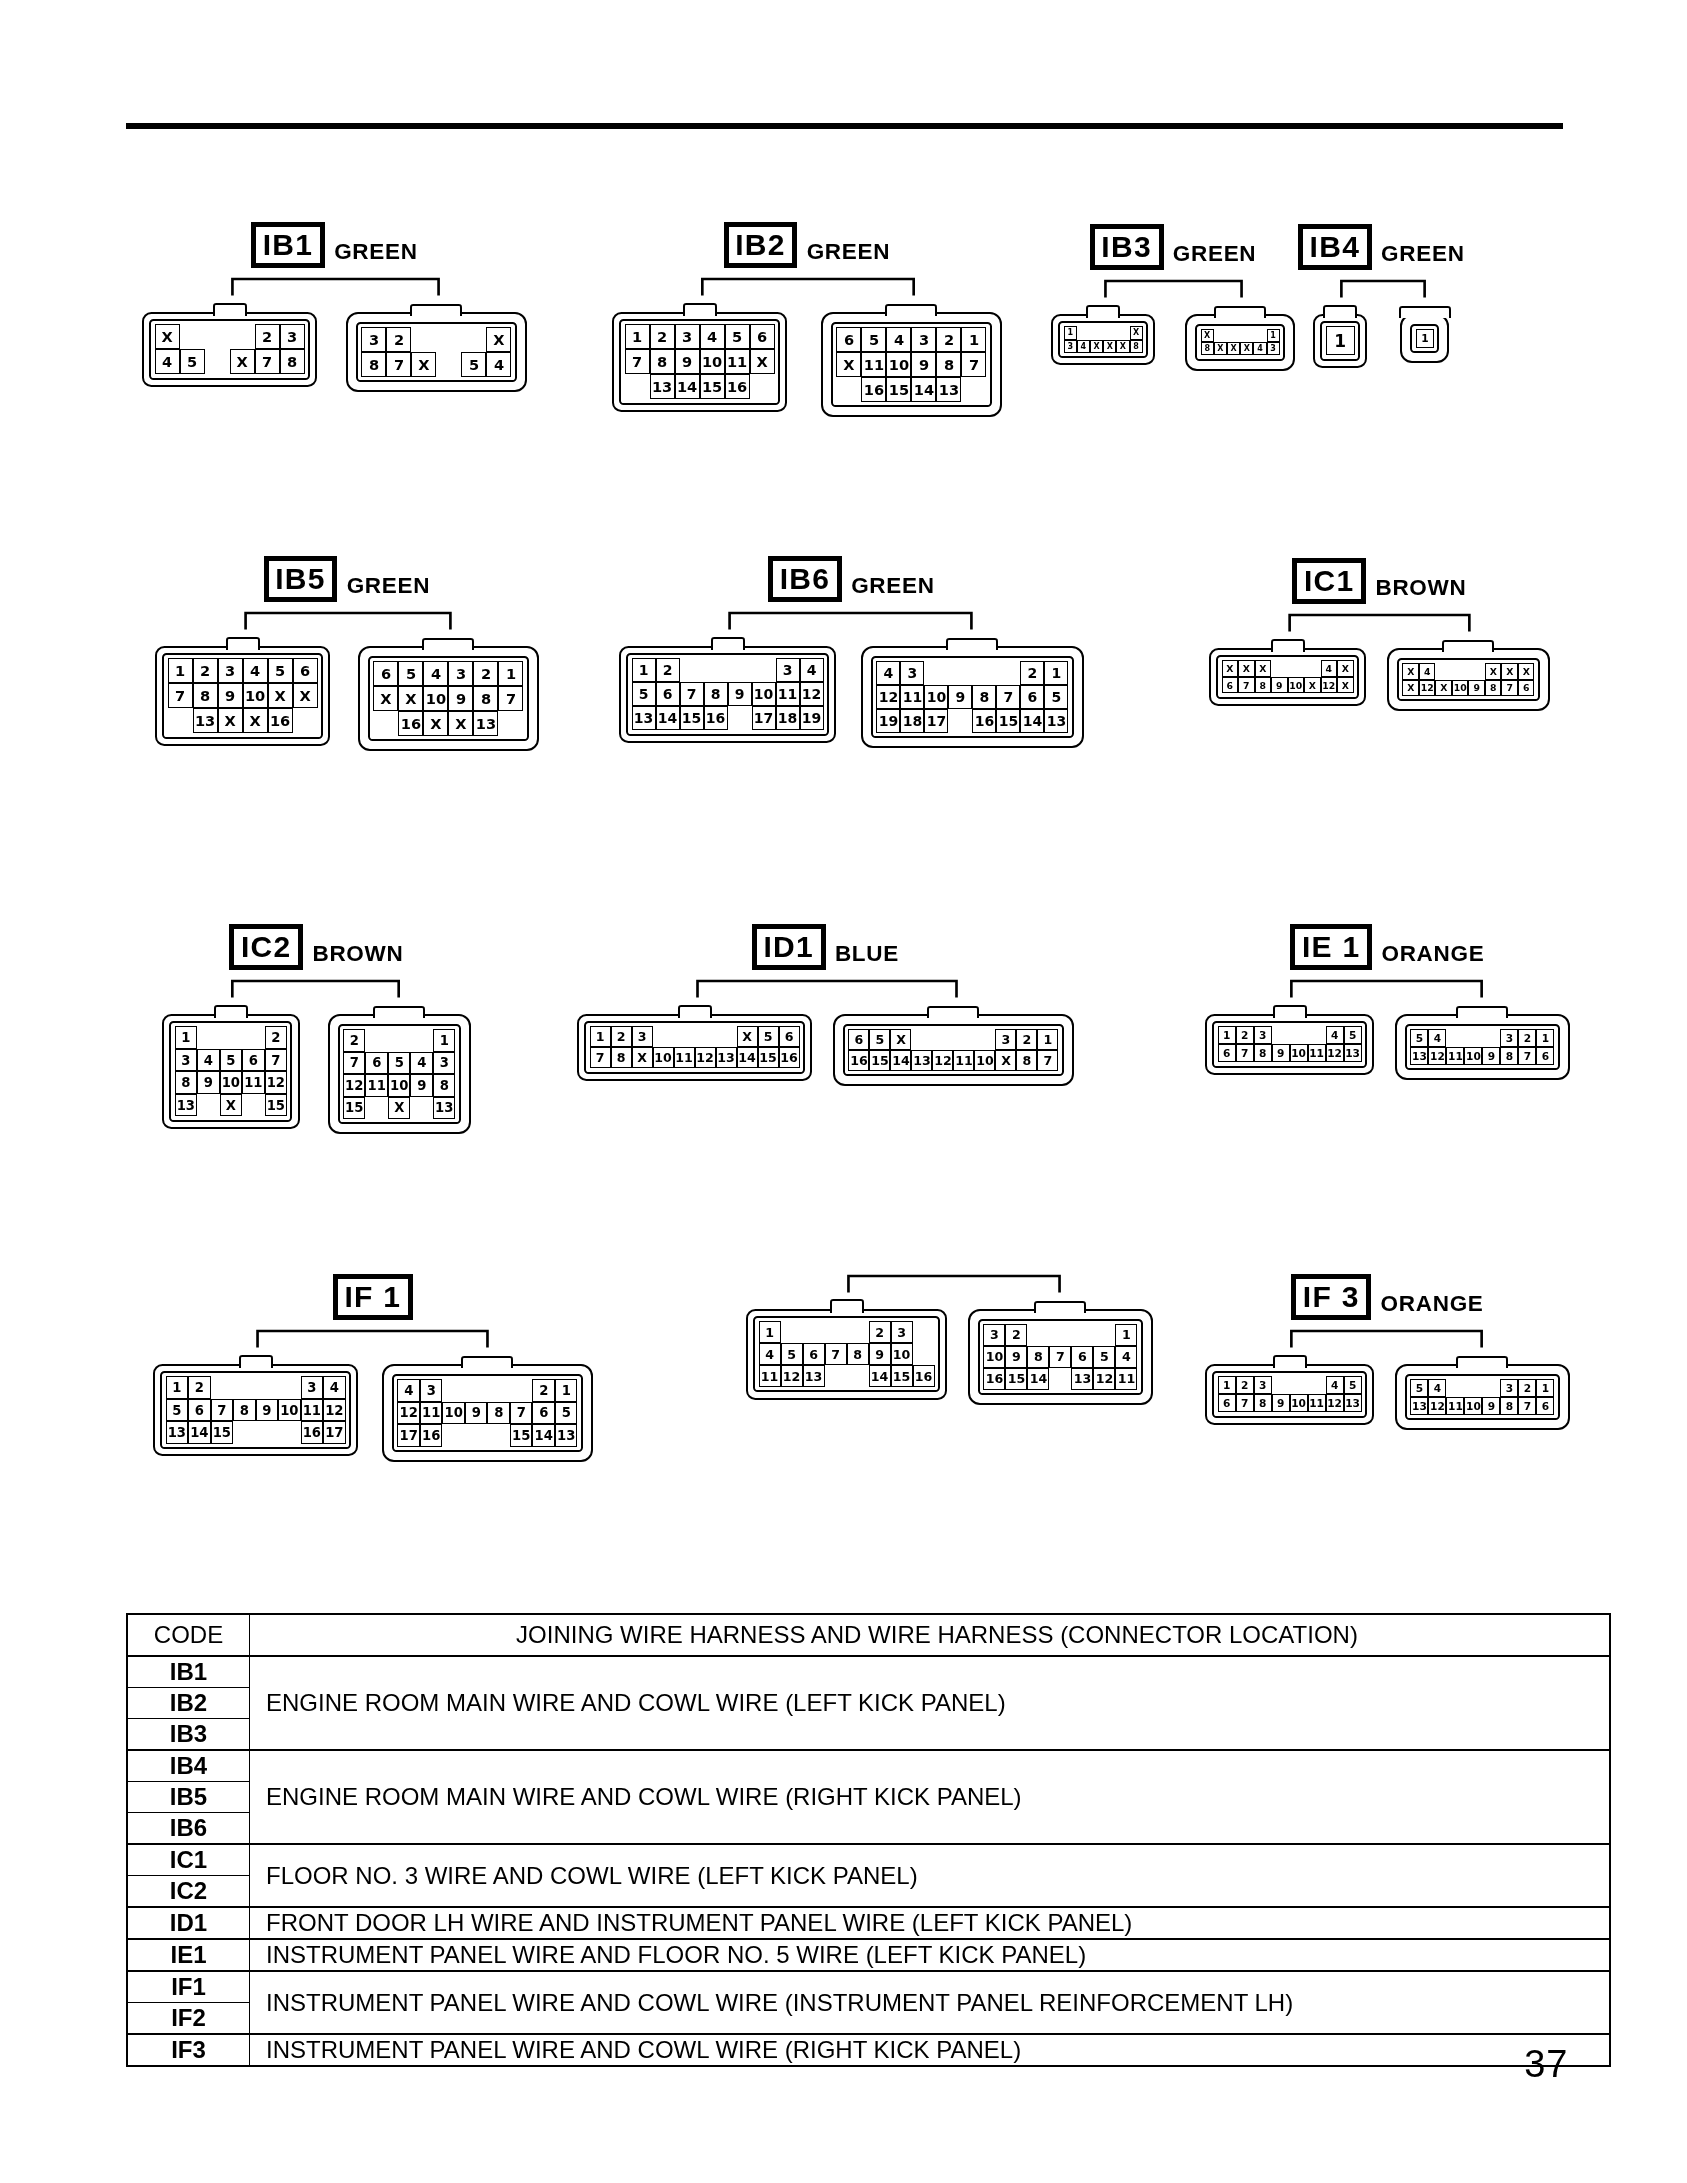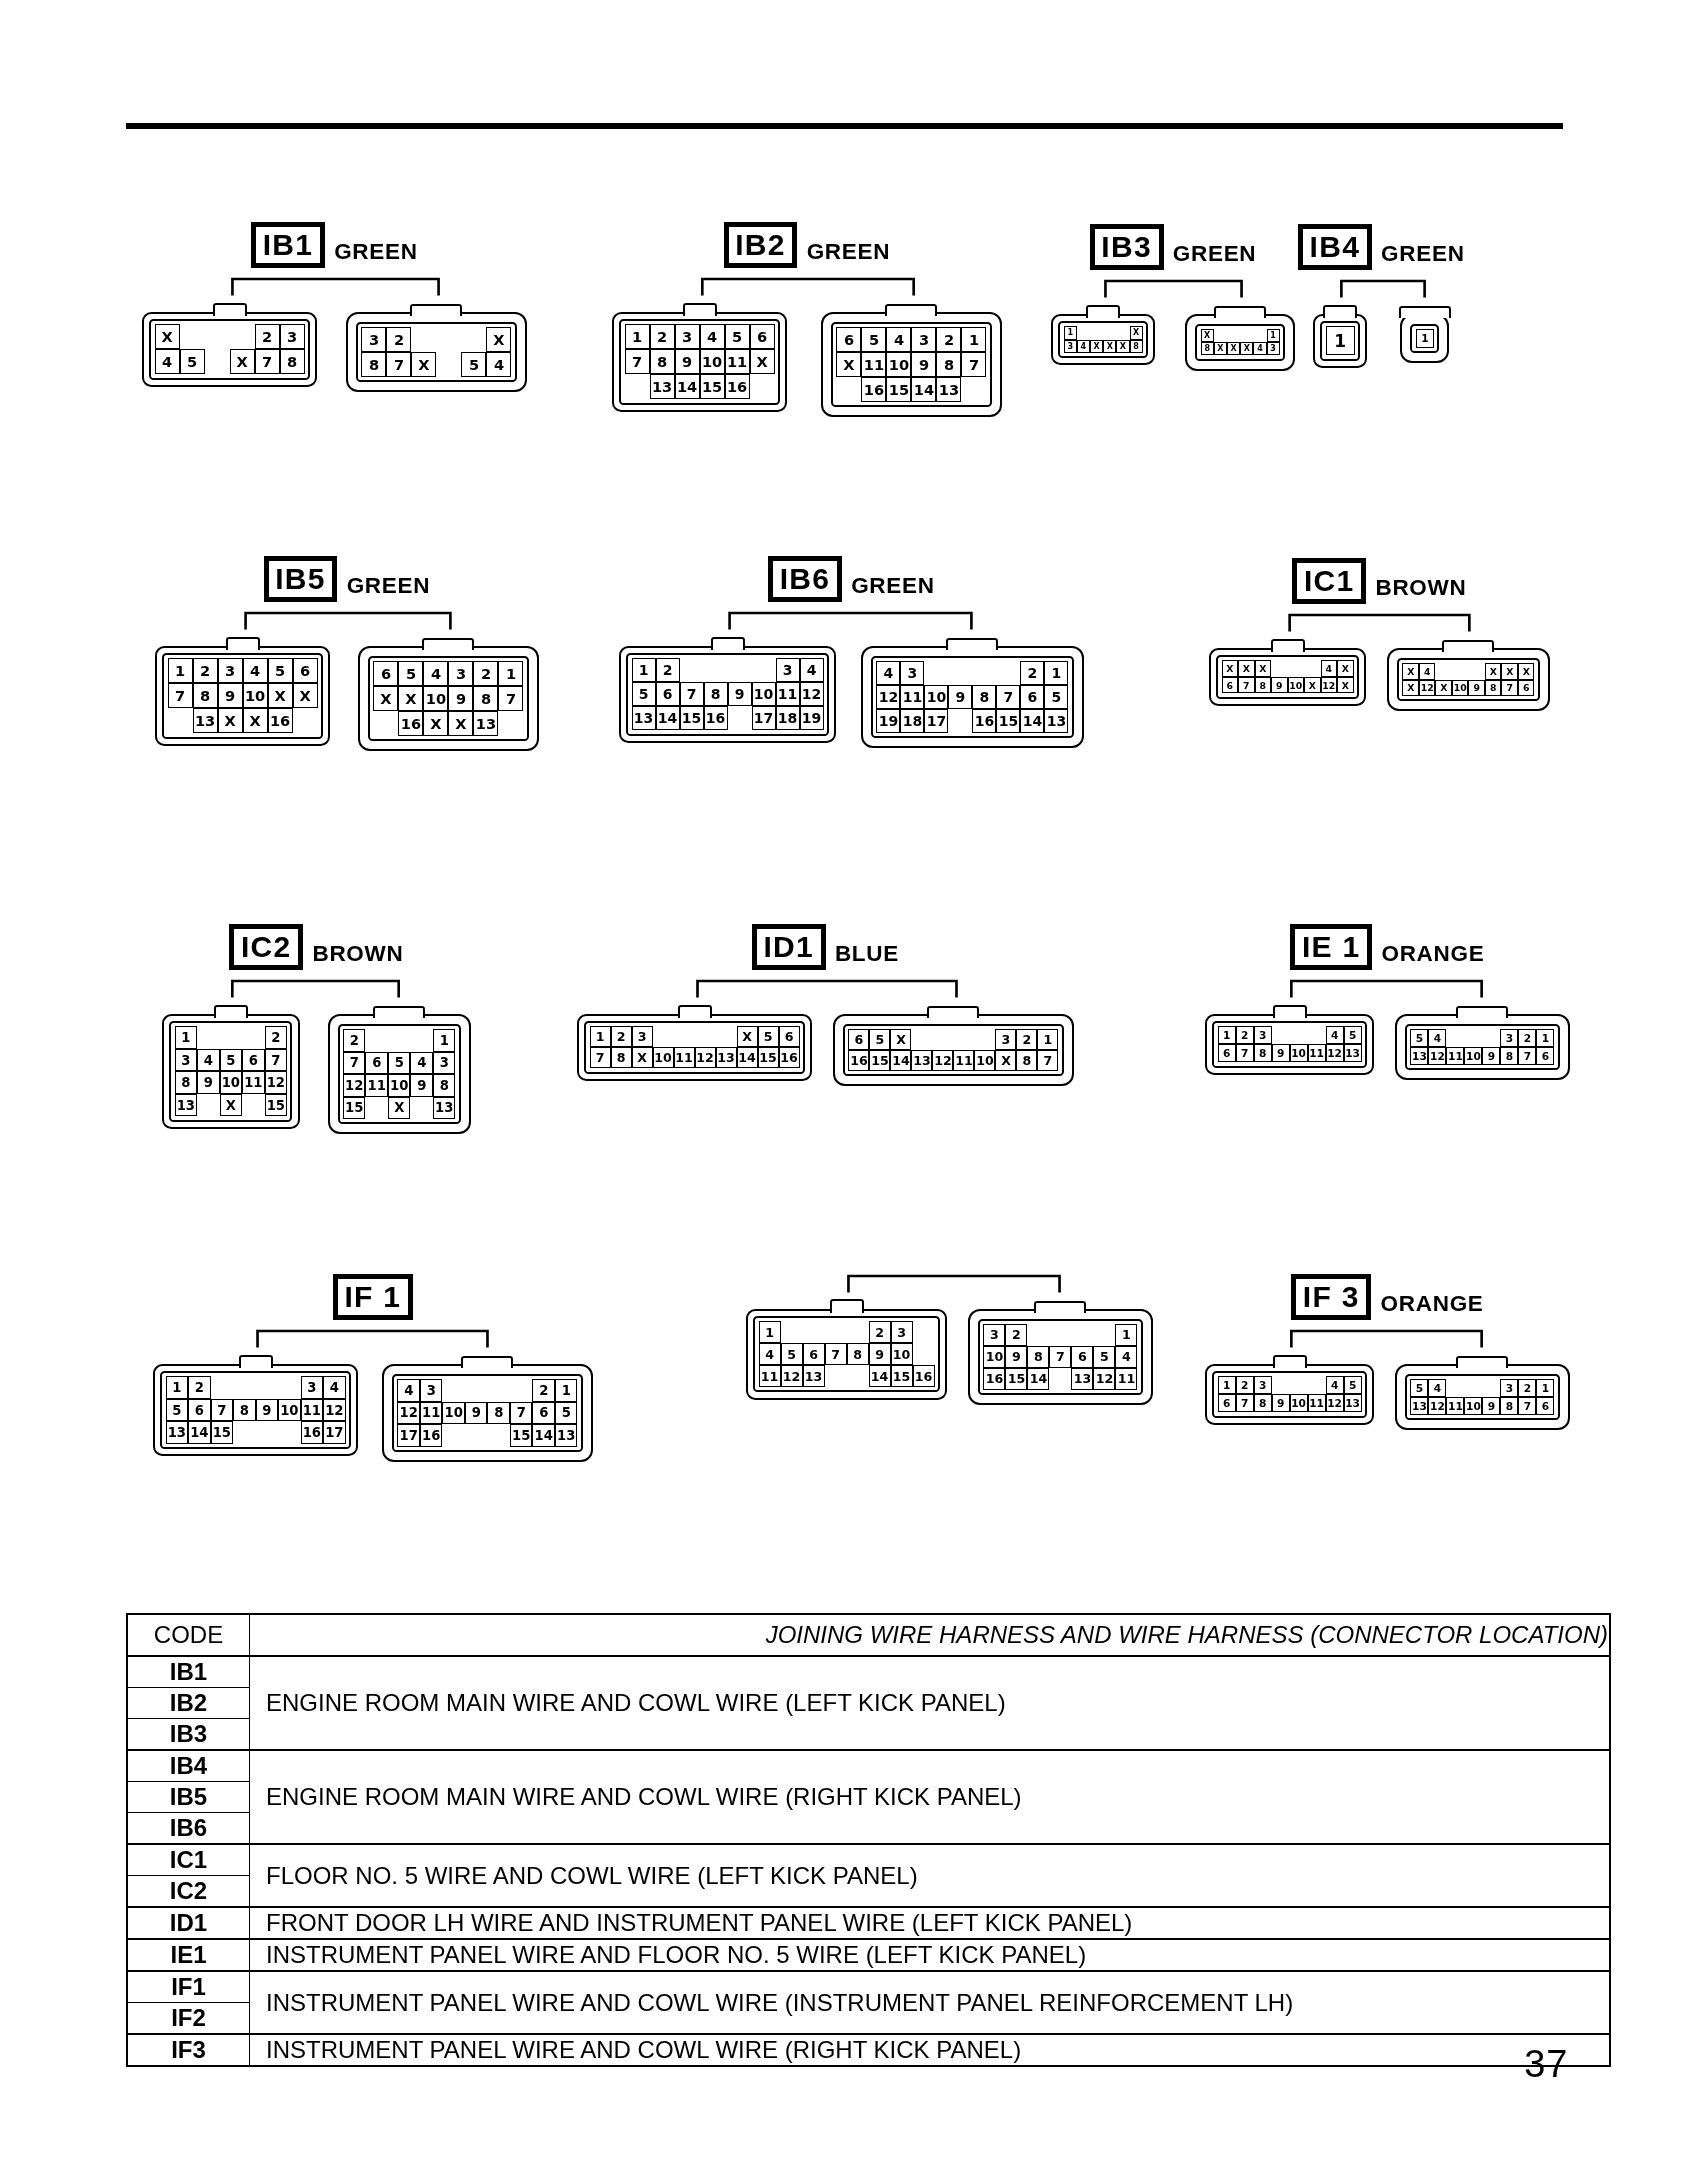--- a/index.html
+++ b/index.html
@@ -44,21 +44,21 @@
 
   
   .code-table{
     position:absolute;left:126px;top:1613px;width:1485px;
     border-collapse:collapse;table-layout:fixed;background:#fff;
     border:2.6px solid #000;
   }
   .code-table th,.code-table td{border:1.3px solid #000;font-size:24px;letter-spacing:0;}
   .code-table th{height:38px;font-weight:normal;}
   .code-table th.col-code{width:119px;text-align:center;}
-  .code-table th.col-loc{text-align:right;padding-left:16px;font-style:italic;}
+  .code-table th.col-loc{text-align:center;padding-left:16px;}
   .code-table thead th{border-top:2.6px solid #000;border-bottom:2px solid #000;}
   .code-table td.code-cell{height:27px;text-align:center;font-weight:bold;}
   .code-table td.loc-cell{text-align:left;padding-left:16px;}
   .code-table tr.group-start td{border-top:2px solid #000;}
 </style>
 </head>
 <body>
 
 <div id="page">
   <div class="top-rule"></div>
@@ -873,21 +873,21 @@
             <td class="loc-cell" rowspan="3">ENGINE ROOM MAIN WIRE AND COWL WIRE (RIGHT KICK PANEL)</td>
           </tr>
           <tr>
             <td class="code-cell">IB5</td>
           </tr>
           <tr>
             <td class="code-cell">IB6</td>
           </tr>
           <tr class="group-start">
             <td class="code-cell">IC1</td>
-            <td class="loc-cell" rowspan="2">FLOOR NO. 5 WIRE AND COWL WIRE (LEFT KICK PANEL)</td>
+            <td class="loc-cell" rowspan="2">FLOOR NO. 3 WIRE AND COWL WIRE (LEFT KICK PANEL)</td>
           </tr>
           <tr>
             <td class="code-cell">IC2</td>
           </tr>
           <tr class="group-start">
             <td class="code-cell">ID1</td>
             <td class="loc-cell" rowspan="1">FRONT DOOR LH WIRE AND INSTRUMENT PANEL WIRE (LEFT KICK PANEL)</td>
           </tr>
           <tr class="group-start">
             <td class="code-cell">IE1</td>

